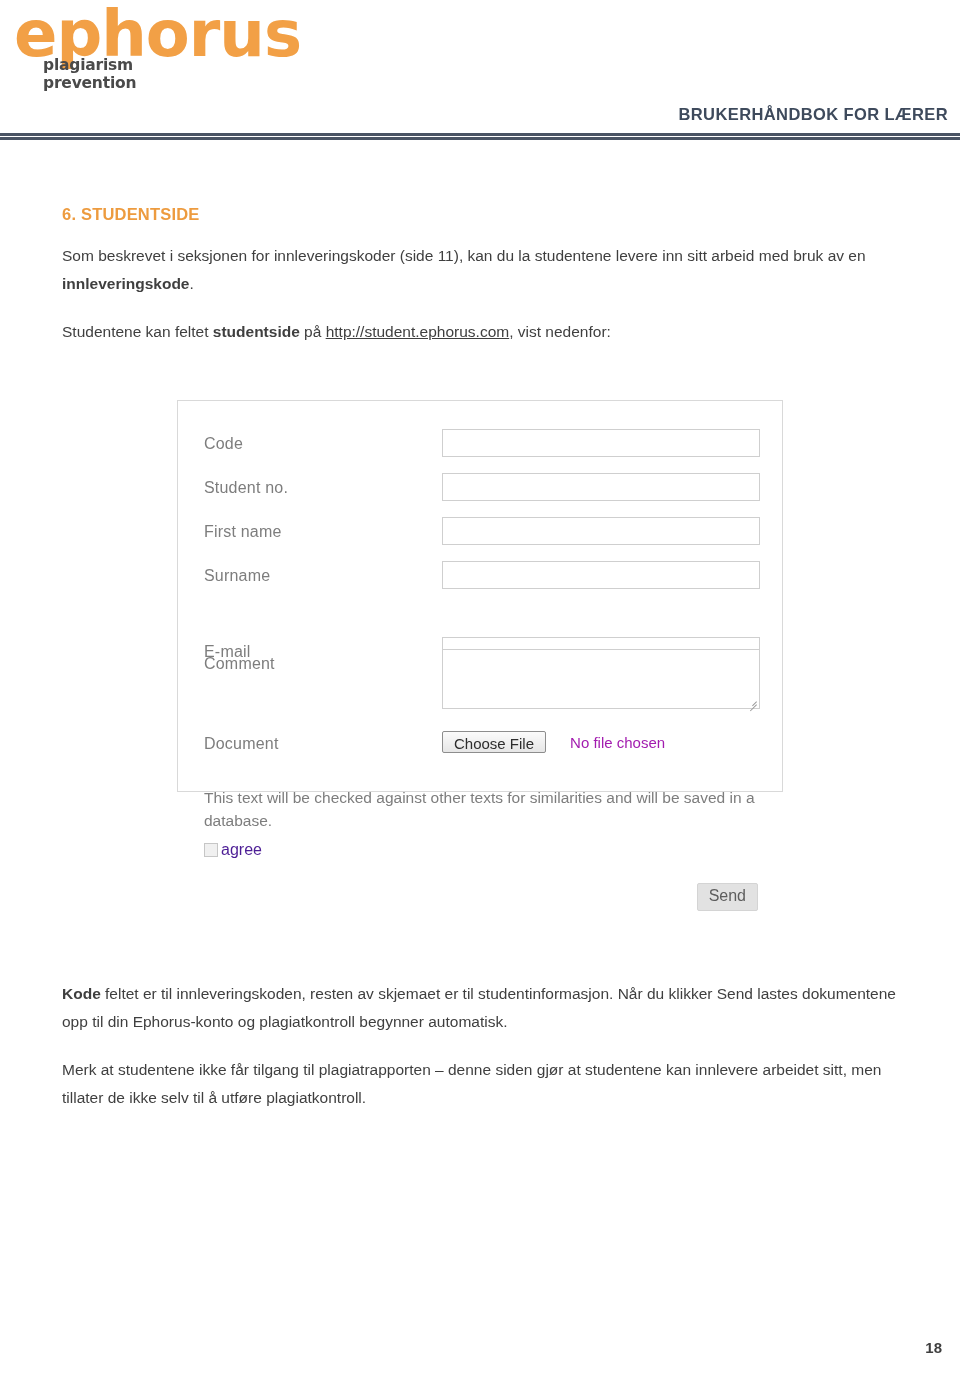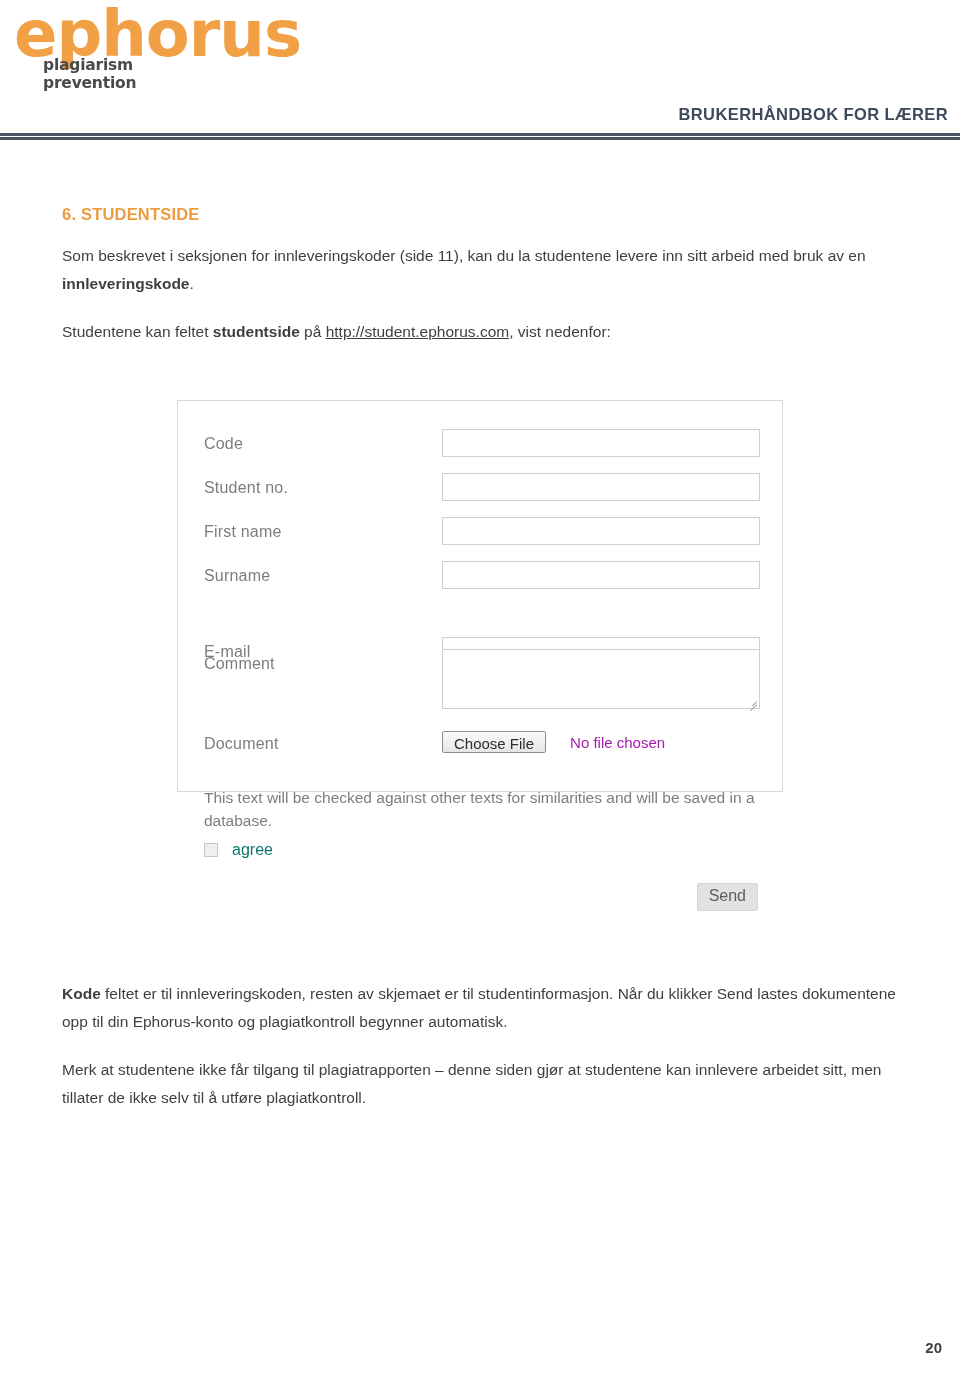--- a/index.html
+++ b/index.html
@@ -225,23 +225,23 @@
   }
   .agree-box {
     width: 14px;
     height: 14px;
     border: 1px solid #c6c6c6;
     background: #f0f0f0;
     box-sizing: border-box;
     display: inline-block;
   }
   .agree-label {
-    margin-left: 14px;
+    margin-left: 3px;
     font-size: 16px;
-    color: #0f766e;
+    color: #4c1d95;
   }
   .send-btn {
     position: absolute;
     right: 24px;
     top: 482px;
     background: #e2e2e2;
     border: 1px solid #d4d4d4;
     color: #5d5d5d;
     font-size: 16px;
     padding: 3px 11px 5px 11px;
@@ -352,13 +352,13 @@
   <div class="send-btn">Send</div>
 </div>
 
 <div class="lower">
   <p class="para">
     <b>Kode</b><span> feltet er til innleveringskoden, resten av skjemaet er til studentinformasjon. Når du klikker Send lastes dokumentene opp til din Ephorus-konto og plagiatkontroll begynner automatisk.</span>
   </p>
   <p class="para">Merk at studentene ikke får tilgang til plagiatrapporten – denne siden gjør at studentene kan innlevere arbeidet sitt, men tillater de ikke selv til å utføre plagiatkontroll.</p>
 </div>
 
-<div class="page-number">20</div>
+<div class="page-number">18</div>
 
 </body></html>

